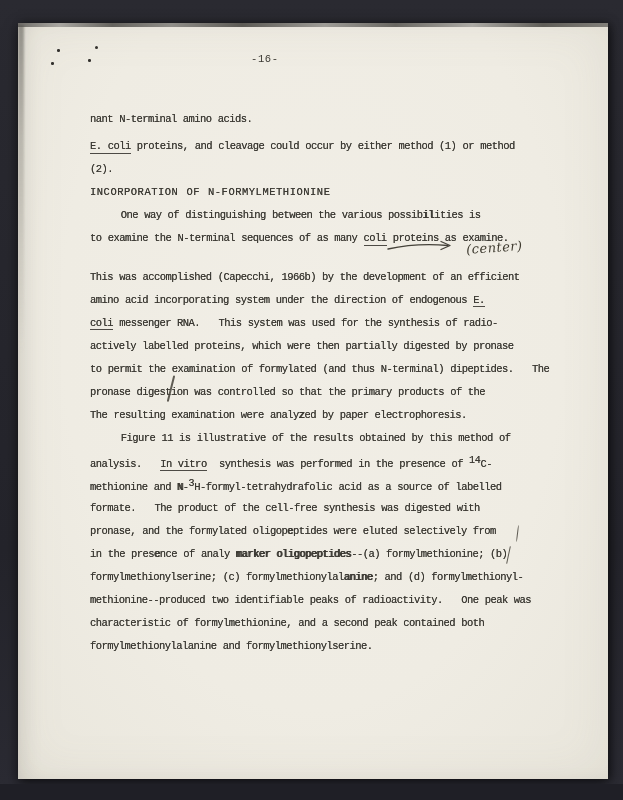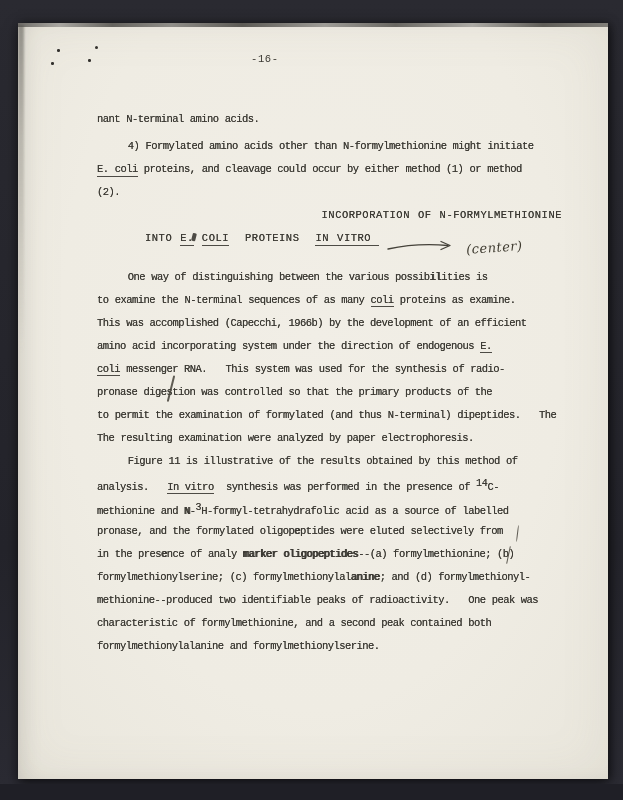--- a/index.html
+++ b/index.html
@@ -24,28 +24,28 @@
   .edge-left{
     position:absolute;left:0;top:2px;width:6px;height:330px;opacity:.65;
     background:linear-gradient(180deg,rgba(85,83,78,.8) 0%,rgba(120,117,110,.5) 35%,rgba(140,137,128,.25) 70%,rgba(150,147,138,0) 100%);
     filter:blur(1.1px);
   }
   .ink-dot{position:absolute;border-radius:50%;background:#33312d;filter:blur(.4px);}
   .page-number{
     position:absolute;left:233px;top:30px;font-size:10.5px;letter-spacing:.6px;color:#3b3933;
   }
   .text-block{
-    position:absolute;left:79px;top:90px;width:465px;color:#3b3933;
+    position:absolute;left:72px;top:90px;width:465px;color:#3b3933;
     font-size:10.5px;letter-spacing:-.55px;word-spacing:.4px;
     text-shadow:0 0 .35px rgba(59,57,51,.85);
   }
   .line{white-space:pre;height:23.1px;}
   .line:nth-child(2){margin-top:4px;}
   .line:nth-child(7){margin-top:15px;}
-  .line.center{text-align:right;}
+  .line.center{text-align:left;}
   .line.heading{letter-spacing:.5px;word-spacing:1.2px;}
   .seg{white-space:pre;}
   .u{border-bottom:1px solid rgba(59,57,51,.9);padding-bottom:.5px;}
   .ot{text-shadow:.65px 0 0 currentColor,-.4px 0 0 currentColor;}
   .sup{font-size:10px;vertical-align:3.5px;letter-spacing:-.3px;}
   .strikeover{position:relative;}
   .strikeover::after{
     content:"";position:absolute;right:-2px;top:1px;width:3.5px;height:8px;
     background:#3b3933;transform:rotate(14deg);opacity:.9;border-radius:1px;
   }
@@ -72,36 +72,36 @@
 
     <div class="ink-dot" style="left:39px;top:26px;width:2.5px;height:2.5px;"></div>
     <div class="ink-dot" style="left:33px;top:39px;width:2.5px;height:2.5px;"></div>
     <div class="ink-dot" style="left:77px;top:23px;width:3px;height:3px;"></div>
     <div class="ink-dot" style="left:70px;top:36px;width:2.5px;height:2.5px;"></div>
 
     <div class="page-number">-16-</div>
 
     <div class="text-block" id="text-block">
         <div class="line"><span class="seg">nant N-terminal amino acids.</span></div>
-        <div class="line"><span class="seg">     4) Formylated amino acids other than N-formylmethionine might initiate</span></div>
         <div class="line"><span class="seg u">E. coli</span><span class="seg"> proteins, and cleavage could occur by either method (1) or method</span></div>
         <div class="line"><span class="seg">(2).</span></div>
         <div class="line center heading"><span class="seg">INCORPORATION OF N-FORMYLMETHIONINE</span></div>
-        <div class="line heading"><span class="seg">      INTO </span><span class="seg u strikeover">E.</span><span class="seg"> </span><span class="seg u">COLI</span><span class="seg">  PROTEINS  </span><span class="seg u">IN VITRO </span></div>
         <div class="line"><span class="seg">     One way of distinguishing between the various possib</span><span class="seg ot">il</span><span class="seg">ities is</span></div>
         <div class="line"><span class="seg">to examine the N-terminal sequences of as many </span><span class="seg u">coli</span><span class="seg"> proteins as examine.</span></div>
         <div class="line"><span class="seg">This was accomplished (Capecchi, 1966b) by the development of an efficient</span></div>
         <div class="line"><span class="seg">amino acid incorporating system under the direction of endogenous </span><span class="seg u">E.</span></div>
         <div class="line"><span class="seg u">coli</span><span class="seg"> messenger RNA.   This system was used for the synthesis of radio-</span></div>
+        <div class="line"><span class="seg">actively labelled proteins, which were then partially digested by pronase</span></div>
+        <div class="line"><span class="seg">to permit the examination of formylated (and thus N-terminal) dipeptides.   The</span></div>
         <div class="line"><span class="seg">pronase digestion was controlled so that the primary products of the</span></div>
-        <div class="line"><span class="seg">to permit the examination of formylated (and thus N-terminal) dipeptides.   The</span></div>
         <div class="line"><span class="seg">The resulting examination were analy</span><span class="seg ot">z</span><span class="seg">ed by paper electrophoresis.</span></div>
         <div class="line"><span class="seg">     Figure 11 is illustrative of the results obtained by this method of</span></div>
         <div class="line"><span class="seg">analysis.   </span><span class="seg u">In vitro</span><span class="seg">  synthesis was performed in the presence of </span><span class="seg sup">14</span><span class="seg">C-</span></div>
         <div class="line"><span class="seg">methionine and </span><span class="seg ot">N</span><span class="seg">-</span><span class="seg sup">3</span><span class="seg">H-formyl-tetrahydrafolic acid as a source of labelled</span></div>
+        <div class="line"><span class="seg">formate.   The product of the cell-free synthesis was digested with</span></div>
         <div class="line"><span class="seg">pronase, and the formylated oligop</span><span class="seg ot">e</span><span class="seg">ptides were eluted selectively from</span></div>
         <div class="line"><span class="seg">in the pres</span><span class="seg ot">e</span><span class="seg">nce of analy </span><span class="seg ot">marker oligopeptides</span><span class="seg">--(a) formylmethionine; (b)</span></div>
         <div class="line"><span class="seg">formylmethionylserine; (c) formylmethionylal</span><span class="seg ot">anine</span><span class="seg">; and (d) formylmethionyl-</span></div>
         <div class="line"><span class="seg">methionine--produced two identifiable peaks of radioactivity.   One peak was</span></div>
         <div class="line"><span class="seg">characteristic of formylmethionine, and a second peak contained both</span></div>
         <div class="line"><span class="seg">formylmethionylalanine and formylmethionylserine.</span></div>
       </div>
 
     <div class="annotation">
       <svg width="74" height="16" viewBox="0 0 74 16">

